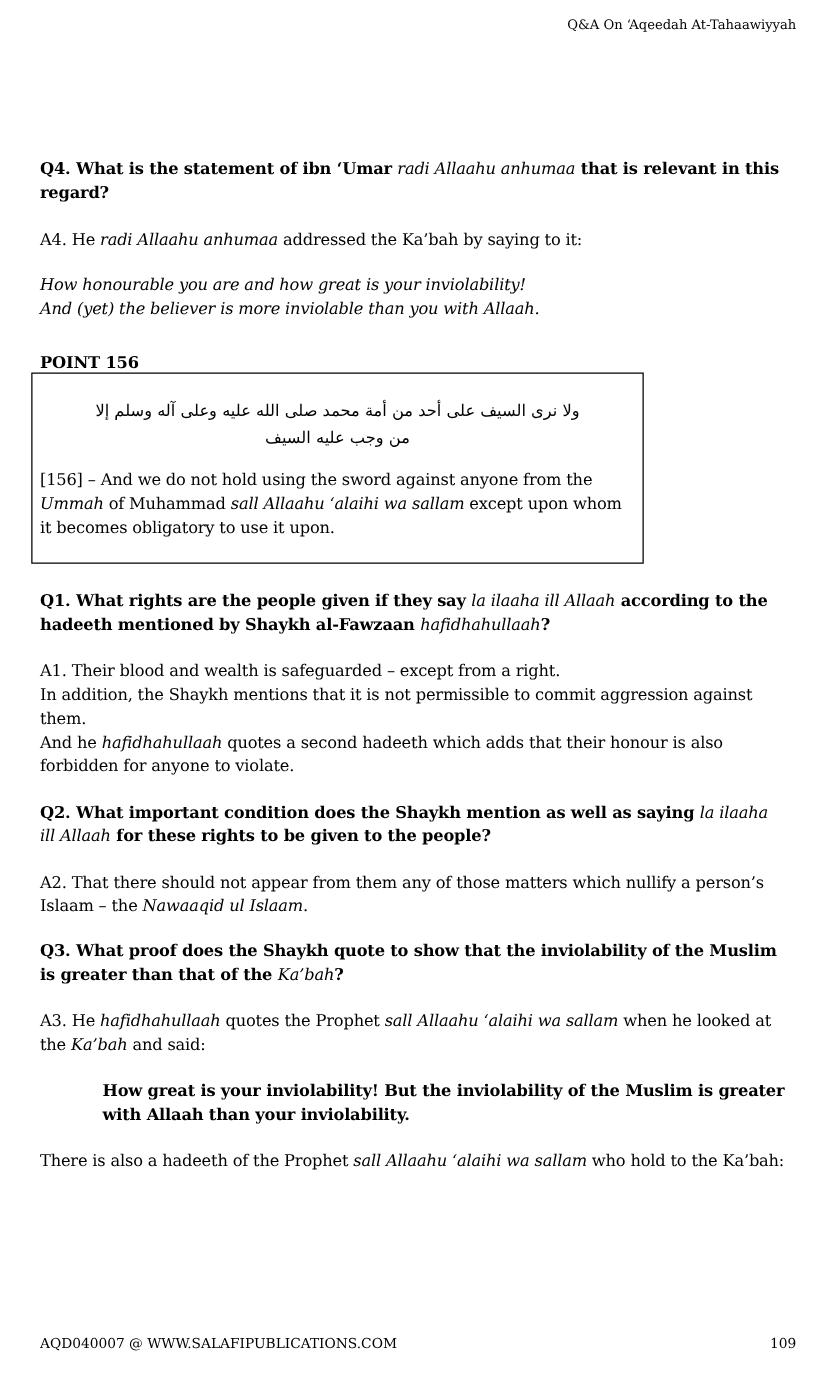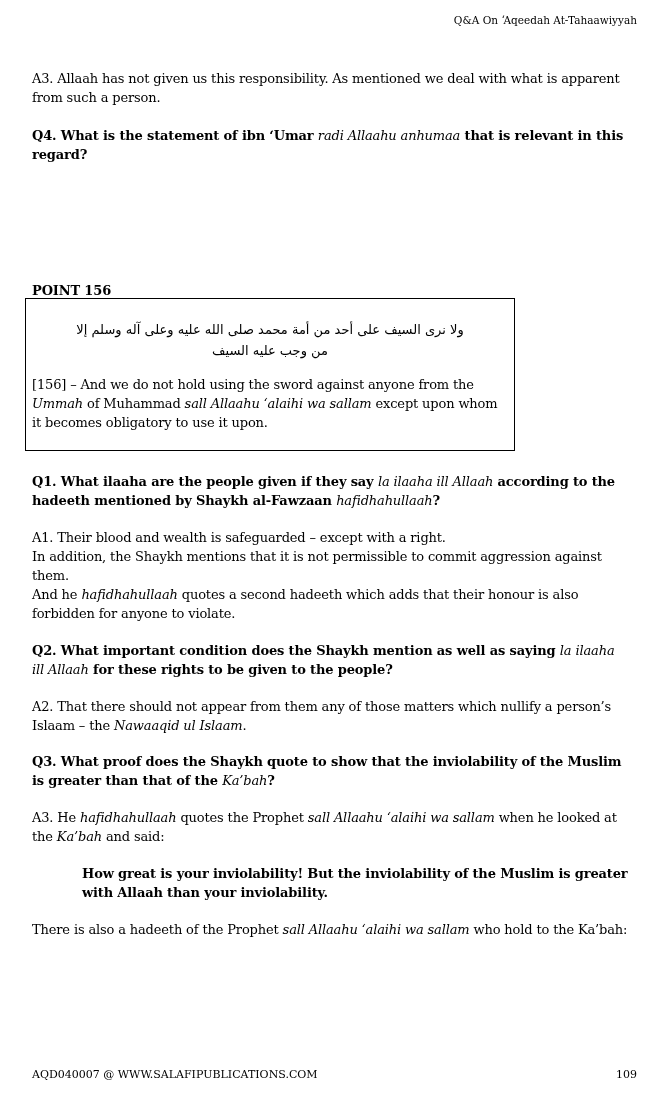--- a/index.html
+++ b/index.html
@@ -40,45 +40,49 @@
     position: absolute; right: 32px; top: 1068px; font-size: 11px;
   }
 </style>
 </head>
 <body>
 
 <div class="page">
 
   <div class="header">Q&amp;A On ‘Aqeedah At-Tahaawiyyah</div>
 
-  <div class="p" style="top:69px">
-    <span>A3. Allaah has not given us this responsibility. As mentioned we deal with what is apparent from such a person.</span>
-  </div>
 
   <div class="p b" style="top:126px">
     <span>Q4. What is the statement of ibn ‘Umar </span><i style="font-weight:normal">radi Allaahu anhumaa</i><span> that is relevant in this regard?</span>
   </div>
 
+  <div class="p" style="top:183px">
+    <span>A4. He </span><i>radi Allaahu anhumaa</i><span> addressed the Ka’bah by saying to it:</span>
+  </div>
 
+  <div class="p" style="top:219px">
+    <i>How honourable you are and how great is your inviolability!</i><br>
+    <i>And (yet) the believer is more inviolable than you with Allaah.</i>
+  </div>
 
   <div class="p b" style="top:281px">POINT 156</div>
 
   <div class="box">
     <div class="arabic">ولا نرى السيف على أحد من أمة محمد صلى الله عليه وعلى آله وسلم إلا من وجب عليه السيف</div>
     <div class="boxtext">
       <span>[156] – And we do not hold using the sword against anyone from the </span><i>Ummah</i><span> of Muhammad </span><i>sall Allaahu ‘alaihi wa sallam</i><span> except upon whom it becomes obligatory to use it upon.</span>
     </div>
   </div>
 
   <div class="p b" style="top:472px">
-    <span>Q1. What ilaaha are the people given if they say </span><i style="font-weight:normal">la ilaaha ill Allaah</i><span> according to the hadeeth mentioned by Shaykh al-Fawzaan </span><i style="font-weight:normal">hafidhahullaah</i><span>?</span>
+    <span>Q1. What rights are the people given if they say </span><i style="font-weight:normal">la ilaaha ill Allaah</i><span> according to the hadeeth mentioned by Shaykh al-Fawzaan </span><i style="font-weight:normal">hafidhahullaah</i><span>?</span>
   </div>
 
   <div class="p" style="top:528px">
-    <span>A1. Their blood and wealth is safeguarded – except with a right.</span><br>
+    <span>A1. Their blood and wealth is safeguarded – except from a right.</span><br>
     <span>In addition, the Shaykh mentions that it is not permissible to commit aggression against them.</span><br>
     <span>And he </span><i>hafidhahullaah</i><span> quotes a second hadeeth which adds that their honour is also forbidden for anyone to violate.</span>
   </div>
 
   <div class="p b" style="top:641px">
     <span>Q2. What important condition does the Shaykh mention as well as saying </span><i style="font-weight:normal">la ilaaha ill Allaah</i><span> for these rights to be given to the people?</span>
   </div>
 
   <div class="p" style="top:697px">
     <span>A2. That there should not appear from them any of those matters which nullify a person’s Islaam – the </span><i>Nawaaqid ul Islaam</i><span>.</span>

